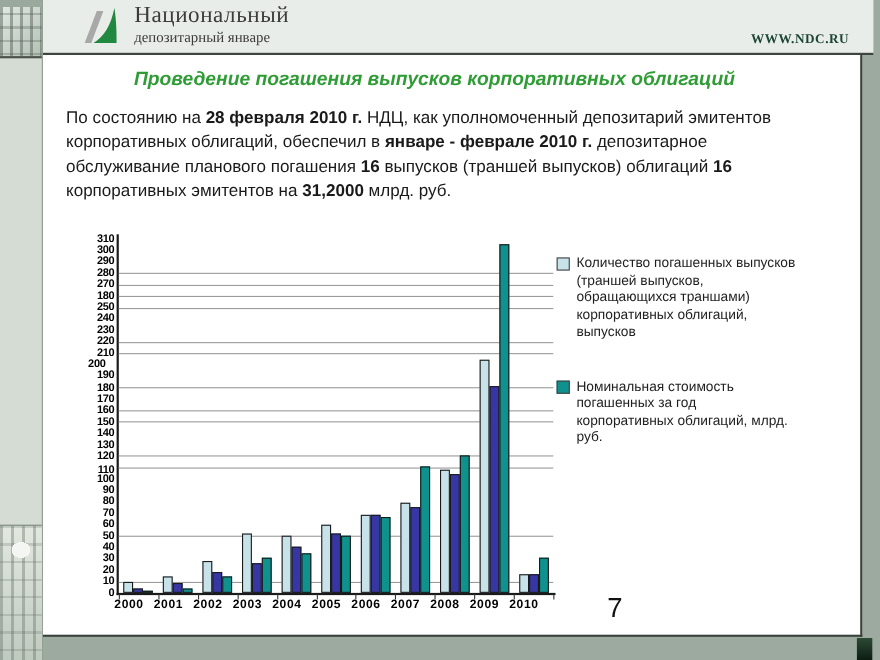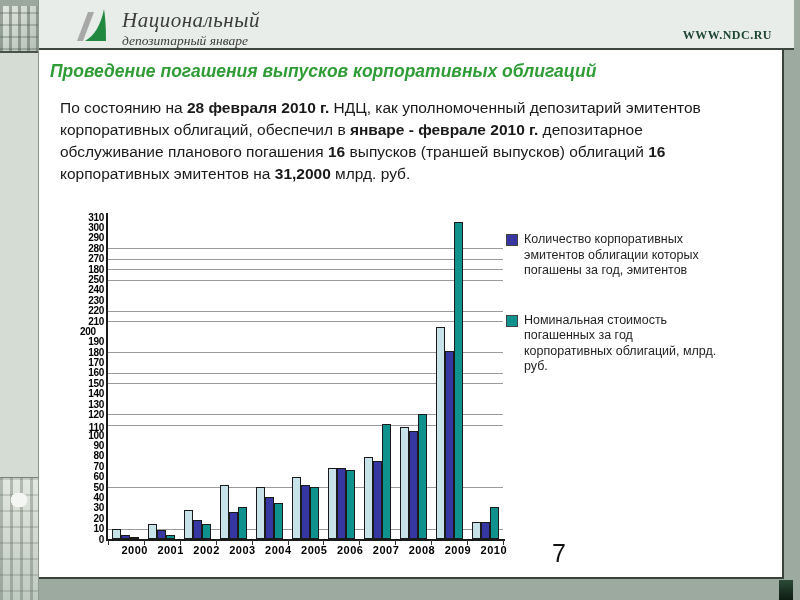--- a/index.html
+++ b/index.html
@@ -1,21 +1,21 @@
 <!DOCTYPE html>
 <html><head>
 <meta charset="utf-8">
 <style>
   html,body{margin:0;padding:0;background:#9DAA9F;font-family:"Liberation Sans",sans-serif;}
   #slide{position:relative;width:800px;height:600px;background:#9DAA9F;overflow:hidden;}
   .abs{position:absolute;}
 
   
   #header{left:38px;top:0;width:756px;height:48px;background:#E9EDE9;border-bottom:2px solid #3C453E;}
-  #logo{left:32px;top:3px;width:300px;height:44px;display:flex;align-items:flex-end;font-style:italic;}
+  #logo{left:32px;top:3px;width:300px;height:44px;display:flex;align-items:flex-start;}
   #logo svg{width:46px;height:42px;margin-right:6px;}
   .logo-text{font-family:"Liberation Serif",serif;color:#3C3C3C;line-height:1;}
   .logo-title{font-size:21px;letter-spacing:.5px;}
   .logo-sub{font-size:13.5px;margin-top:3px;}
   #site-url{right:22px;top:28px;font-family:"Liberation Serif",serif;font-weight:bold;font-size:12px;color:#1C4534;letter-spacing:.5px;}
 
   
   #left-strip{left:0;top:0;width:38px;height:600px;background:#D5DCD3;border-right:1px solid #8C998D;}
   .photo{background:#cdd5cc;}
   #photo-top{left:0;top:0;width:38px;height:51px;border-bottom:2px solid #4A524B;
@@ -30,32 +30,32 @@
       repeating-linear-gradient(90deg,rgba(86,99,89,.35) 0 3px,rgba(0,0,0,0) 3px 10px),
       repeating-linear-gradient(180deg,rgba(86,99,89,.22) 0 2px,rgba(0,0,0,0) 2px 16px),
       linear-gradient(180deg,#e3e8e1,#bfcabf);}
   #photo-corner{left:779px;top:580px;width:14px;height:20px;
     background:linear-gradient(180deg,#2c4a36,#0d1c12);}
 
   
   #content{left:38px;top:50px;width:744px;height:527px;background:#FFFFFF;
     border-right:2px solid #39433B;border-bottom:2px solid #39433B;}
 
-  #slide-title{left:50px;top:61px;width:690px;
+  #slide-title{left:50px;top:61px;width:690px;text-align:center;
     font-size:17.5px;font-weight:bold;font-style:italic;color:#2F9C36;}
   #body-text{left:60px;top:97px;width:655px;font-size:15.5px;line-height:22px;color:#1a1a1a;}
   #page-number{left:544px;top:539px;width:30px;text-align:center;font-size:25px;color:#111;}
 
   
   #chart{left:0;top:0;width:800px;height:600px;pointer-events:none;}
   .gridline{height:1px;background:#9b9b9b;}
   .bar{box-sizing:border-box;border:1px solid #1a1a1a;}
   .ylab{font-size:10px;font-weight:bold;letter-spacing:-.3px;line-height:11px;height:11px;
     text-align:right;color:#000;}
-  .xlab{font-size:11px;font-weight:bold;letter-spacing:.5px;text-align:right;color:#000;}
+  .xlab{font-size:11px;font-weight:bold;letter-spacing:.5px;text-align:left;color:#000;}
   .tick{width:1px;height:5px;background:#333;}
   #y-axis-line{left:106px;top:213px;width:2px;height:328px;background:#1a1a1a;}
   #x-axis-line{left:106px;top:539px;width:399px;height:2px;background:#1a1a1a;}
 
   
   #legend{left:506px;top:232px;width:218px;}
   .legend-item{display:flex;align-items:flex-start;}
   .legend-item + .legend-item{margin-top:36px;}
   #legend-item-3{margin-top:34px;}
   .swatch{flex:0 0 auto;width:10px;height:10px;border:1px solid #444;margin:2px 6px 0 0;}
@@ -191,23 +191,23 @@
       <div class="abs xlab" style="left: 427.136px; width: 44px; top: 544px;">2009</div>
       <div class="abs tick" style="left: 467.091px; top: 540px;"></div>
       <div class="abs bar" style="left: 471.545px; width: 9px; top: 522.392px; height: 16.608px; background: rgb(199, 226, 232);"></div>
       <div class="abs bar" style="left: 480.545px; width: 9px; top: 522.392px; height: 16.608px; background: rgb(55, 55, 164);"></div>
       <div class="abs bar" style="left: 489.545px; width: 9px; top: 506.614px; height: 32.3856px; background: rgb(15, 146, 142);"></div>
       <div class="abs xlab" style="left: 463.045px; width: 44px; top: 544px;">2010</div>
       <div class="abs tick" style="left: 503px; top: 540px;"></div>
     </div>
 
   <div id="legend" class="abs">
-    <div class="legend-item" id="legend-item-2">
-      <div class="swatch" style="background: rgb(55, 55, 164);"></div>
-      <div class="legend-label">Количество корпоративных эмитентов облигации которых погашены за год, эмитентов</div>
+    <div class="legend-item" id="legend-item-1">
+      <div class="swatch" style="background: rgb(199, 226, 232);"></div>
+      <div class="legend-label">Количество погашенных выпусков (траншей выпусков, обращающихся траншами) корпоративных облигаций, выпусков</div>
     </div>
     <div class="legend-item" id="legend-item-3">
       <div class="swatch" style="background: rgb(15, 146, 142);"></div>
       <div class="legend-label">Номинальная стоимость погашенных за год корпоративных облигаций, млрд. руб.</div>
     </div>
   </div>
 
   <div id="page-number" class="abs">7</div>
 
 </div>

